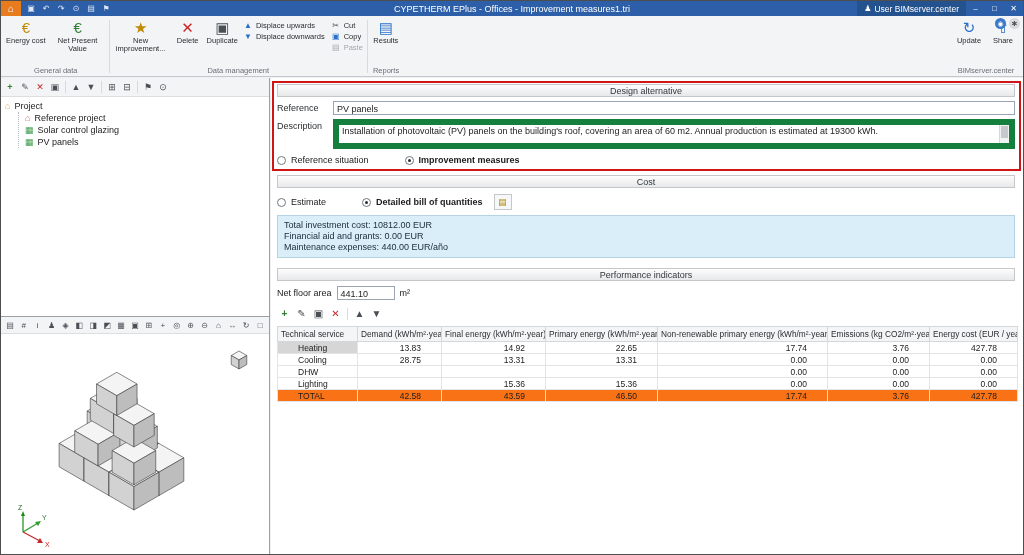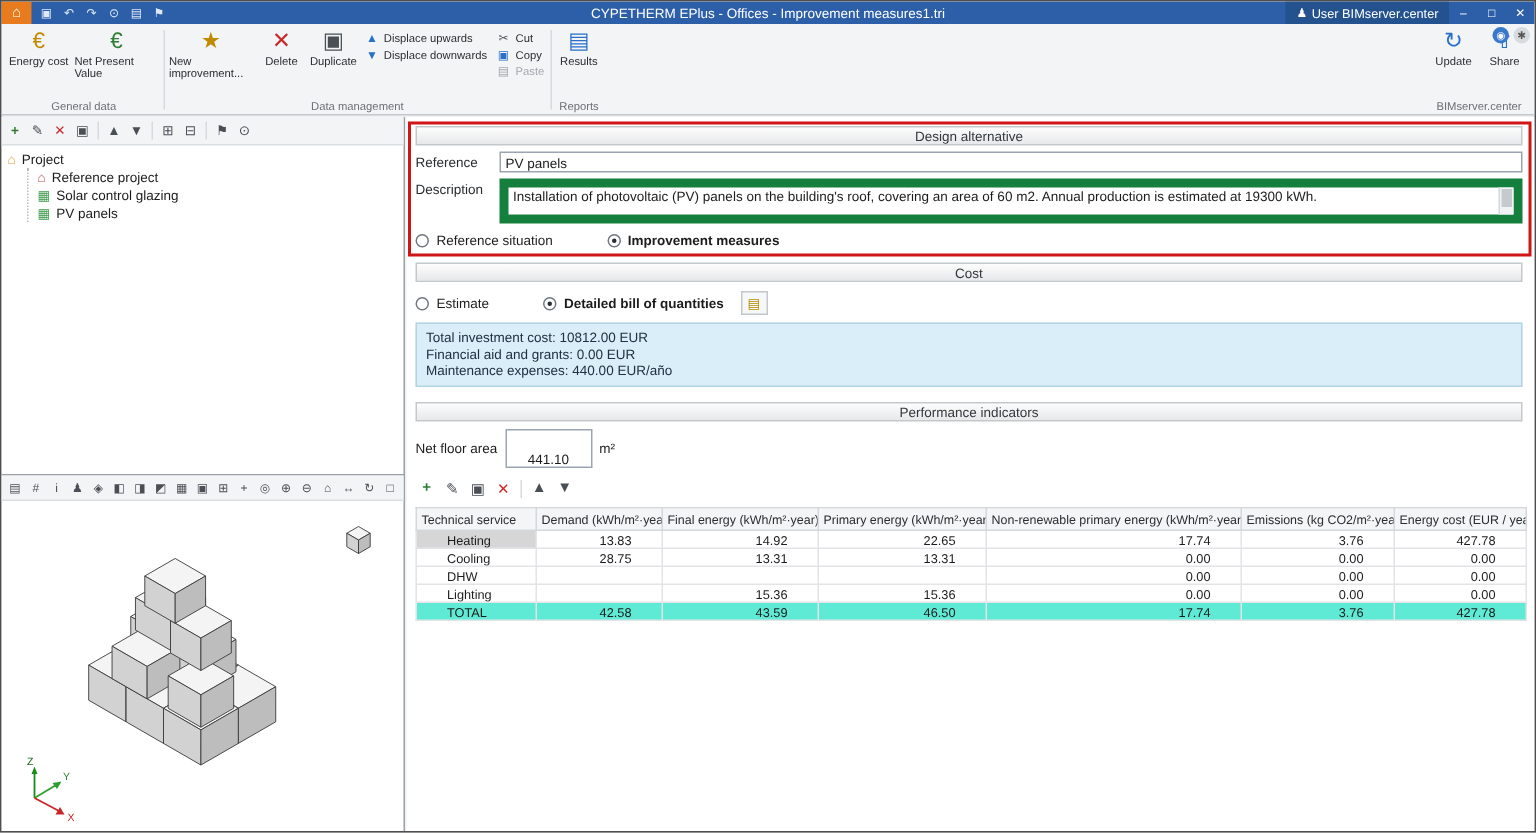--- a/index.html
+++ b/index.html
@@ -21,21 +21,21 @@
   .roundicon.blue{background:#3a78c9;color:#fff;}
   .roundicon.gray{background:#d7dbe0;color:#555;}
   
   .ribbon{position:absolute;top:15px;left:0;right:0;height:61px;background:#f3f4f6;border-bottom:1px solid #c4c8cc;display:flex;align-items:stretch;padding:1px 3px 0 3px;box-sizing:border-box;}
   .rgroup{display:flex;flex-direction:column;}
   .rgroup-body{flex:1;display:flex;align-items:flex-start;}
   .rgroup-label{text-align:center;font-size:7.5px;color:#6a6f75;padding:0 4px 1px 4px;}
   .rsep{width:1px;background:#d8dadd;margin:3px 1px;}
   .bigbtn{display:flex;flex-direction:column;align-items:center;justify-content:flex-start;gap:1px;padding:3px 2px 1px 2px;min-width:30px;max-width:56px;}
   .bigbtn .bicon{font-size:15px;line-height:16px;}
-  .bigbtn .blabel{font-size:7.5px;line-height:1.08;text-align:left;color:#2a2d30;}
+  .bigbtn .blabel{font-size:7.5px;line-height:1.08;text-align:center;color:#2a2d30;}
   .smallcol{display:flex;flex-direction:column;gap:2px;padding:4px 3px;}
   .smallbtn{display:flex;align-items:center;gap:3px;font-size:7.5px;color:#2a2d30;white-space:nowrap;}
   .smallbtn .sicon{font-size:8px;width:10px;text-align:center;}
   .ic-gold{color:#c08a00;} .ic-green{color:#2e7d32;} .ic-red{color:#c62828;}
   .ic-blue{color:#2a6fc9;} .ic-dark{color:#4a4f55;} .disabled{color:#a2a8ae !important;}
   .rgroup.bimright{margin-left:auto;}
   
   .tree-panel{position:absolute;top:77px;left:0;width:269px;height:238px;background:#fff;border-right:1px solid #9aa0a6;box-sizing:border-box;}
   .tree-toolbar{height:18px;background:#f3f4f6;border-bottom:1px solid #dcdfe2;display:flex;align-items:center;gap:1px;padding:0 2px;}
   .tbtn{width:14px;height:14px;display:flex;align-items:center;justify-content:center;font-size:9px;color:#4a4f55;}
@@ -65,32 +65,32 @@
   .vscroll{width:9px;background:#f1f2f4;border-left:1px solid #d6d9dc;position:relative;}
   .vscroll .thumb{position:absolute;top:1px;left:1px;right:1px;height:12px;background:#c6cacf;}
   .radiorow{display:flex;align-items:center;gap:5px;margin-top:6px;}
   .radio{width:9px;height:9px;border:1px solid #707880;border-radius:50%;box-sizing:border-box;position:relative;background:#fff;flex:0 0 auto;}
   .radio.checked::after{content:'';position:absolute;left:2px;top:2px;right:2px;bottom:2px;background:#2a2d30;border-radius:50%;}
   .radiogap{width:26px;}
   .boldlabel{font-weight:bold;}
   .boqbtn{width:16px;height:14px;border:1px solid #c5c8cb;background:#f6f7f8;display:flex;align-items:center;justify-content:center;font-size:9px;color:#b58900;margin-left:6px;}
   .infobox{margin:5px 8px 0 6px;background:#d9eef8;border:1px solid #b5d4e3;padding:4px 6px;line-height:11px;color:#203040;}
   .nfarow{display:flex;align-items:center;gap:5px;margin-top:5px;}
-  .nfainput{width:58px;border:1px solid #9aa5b1;background:#fff;height:14px;line-height:14px;text-align:center;padding:12px 3px;box-sizing:border-box;}
+  .nfainput{width:58px;border:1px solid #9aa5b1;background:#fff;height:14px;line-height:14px;text-align:left;padding:0 3px;box-sizing:border-box;}
   .ptoolbar{display:flex;align-items:center;gap:2px;margin-top:6px;}
   .ptoolbar .tbtn{width:15px;height:15px;font-size:10px;}
   .ptoolbar .tbtn:nth-child(1){color:#2e7d32;font-weight:bold;}
   .ptoolbar .tbtn:nth-child(4){color:#c62828;}
   
   table.perf{border-collapse:collapse;table-layout:fixed;width:740px;margin-top:5px;}
   table.perf th{font-weight:normal;font-size:8.3px;text-align:left;background:#f4f5f6;border:1px solid #d5d8db;padding:1px 3px;white-space:nowrap;overflow:hidden;color:#2a2d30;height:12px;}
   table.perf td{font-size:8.5px;border:1px solid #e2e4e7;padding:0 20px;height:11px;white-space:nowrap;overflow:hidden;}
   td.num{text-align:right;}
   td.sel{background:#d6d6d6;}
-  tr.total td{background:#5eead4;margin-left:28px;}
+  tr.total td{background:#f97316;margin-left:28px;}
   
   .redrect{position:absolute;left:271px;top:80px;width:749px;height:90px;border:2px solid #cf1515;box-sizing:border-box;pointer-events:none;z-index:30;}
 </style>
 </head>
 <body>
 
 <div id="window">
 
   <div class="titlebar">
     <div class="appbtn">

